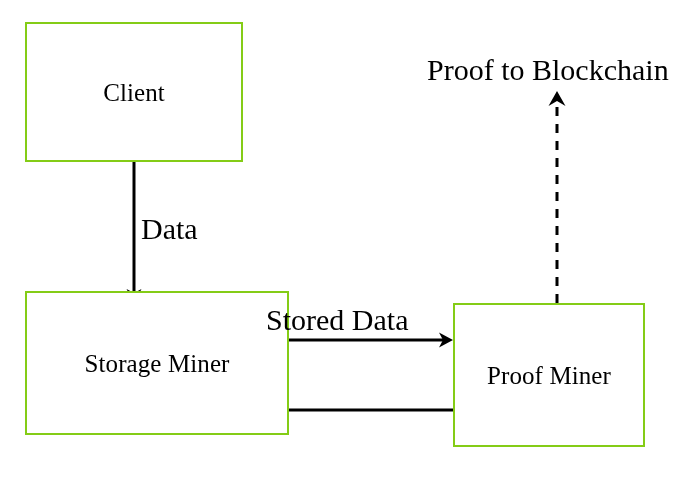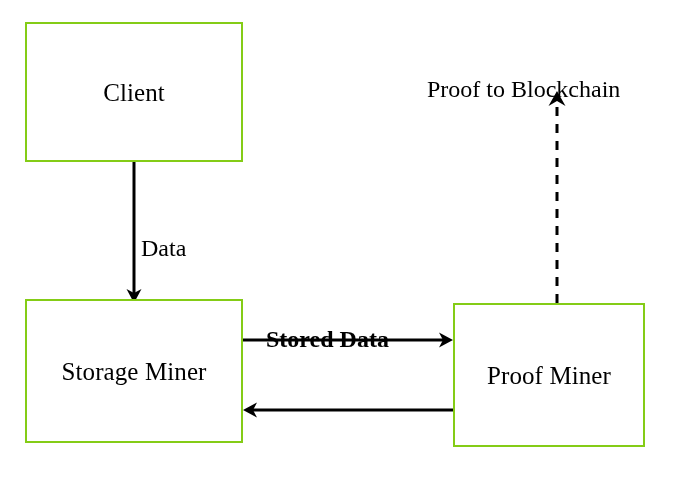--- a/index.html
+++ b/index.html
@@ -35,31 +35,30 @@
     justify-content: center;
   }
   .node-label {
     font-size: 25px;
     line-height: 1;
     letter-spacing: 0.1px;
     white-space: nowrap;
   }
   .edge-label {
     position: absolute;
-    font-size: 24px;
+    font-size: 30px;
     line-height: 1;
     white-space: nowrap;
     background: transparent;
-    margin-top: 22px;
   }
   #node-client      { left: 25px;  top: 22px;  width: 218px; height: 140px; }
-  #node-storage     { left: 25px;  top: 299px; width: 218px; height: 144px; justify-content: center; }
+  #node-storage     { left: 25px;  top: 291px; width: 264px; height: 144px; justify-content: center; }
   #node-proof       { left: 453px; top: 303px; width: 192px; height: 144px; }
   #label-data            { left: 141px; top: 214px; }
-  #label-stored-data     { left: 266px; top: 305px; font-weight: bold; }
+  #label-stored-data     { left: 266px; top: 305px; }
   #label-new-data        { left: 277px; top: 418px; }
   #label-proof-chain     { left: 427px; top: 55px;  }
 </style>
 </head>
 <body>
 
 <div id="canvas">
 
   <svg class="layer" viewBox="0 0 696 484" xmlns="http://www.w3.org/2000/svg">
 

